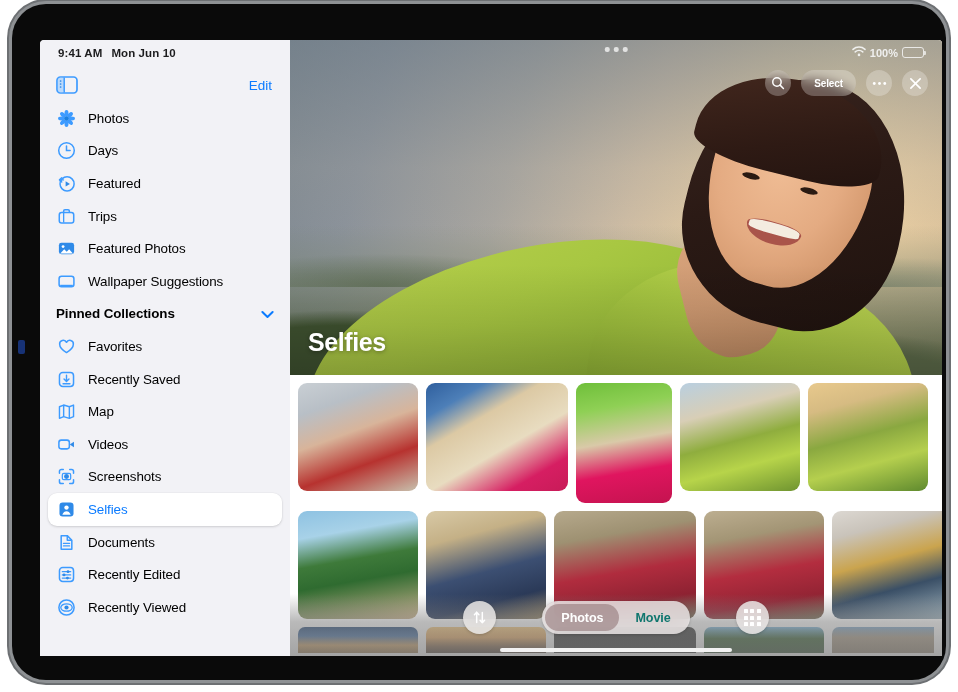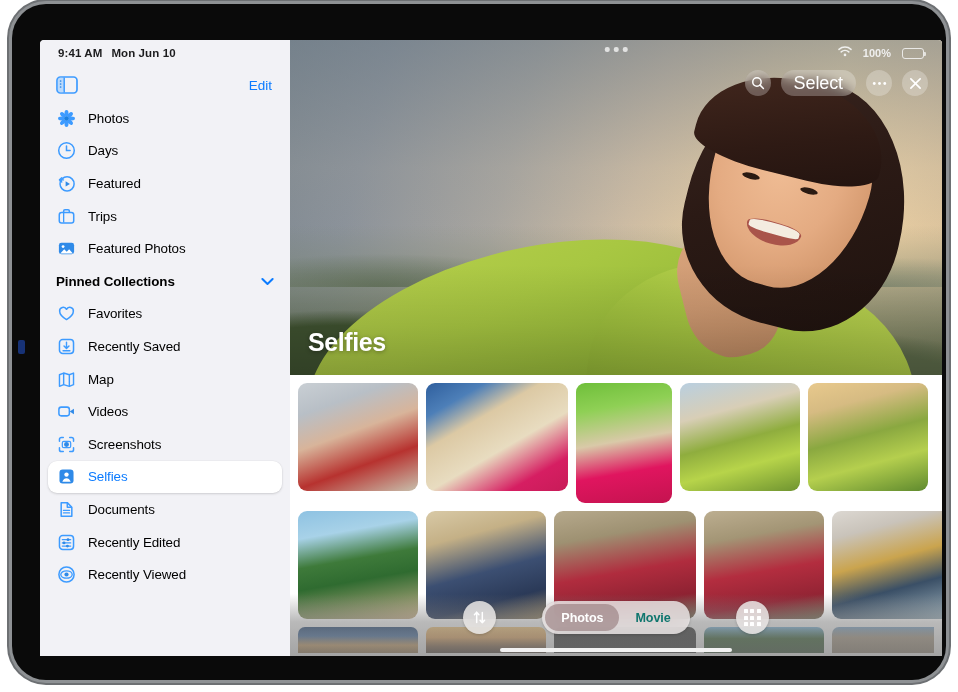--- a/index.html
+++ b/index.html
@@ -216,21 +216,21 @@
   #hero-title {
     position: absolute; left: 18px; bottom: 18px;
     font-size: 25px; font-weight: 700; color: #fff;
     letter-spacing: -.4px;
     text-shadow: 0 1px 4px rgba(0,0,0,.35);
   }
 
   
   #statusbar-right {
     position: absolute; right: 18px; top: 6px;
-    display: flex; align-items: flex-end; gap: 11px;
+    display: flex; align-items: center; gap: 4px;
     color: #efefee; font-size: 11px; font-weight: 600;
     z-index: 6;
   }
   #battery-shell {
     width: 22px; height: 11px; border-radius: 3px;
     border: 1.2px solid rgba(245,245,245,.85);
     padding: 1.2px; position: relative;
   }
   #battery-fill { width: 100%; height: 100%; background: #f2f2f0; border-radius: 1.4px; }
   #battery-nub {
@@ -252,21 +252,21 @@
   }
   .glass-btn {
     height: 26px; min-width: 26px;
     border-radius: 14px;
     background: rgba(255,255,255,.26);
     backdrop-filter: blur(6px);
     display: flex; align-items: center; justify-content: center;
     color: #fff; cursor: pointer;
     border: none;
   }
-  .glass-btn.pill { padding: 0 13px; font-size: 18px; font-weight: 400; letter-spacing: -.1px; }
+  .glass-btn.pill { padding: 0 13px; font-size: 10px; font-weight: 700; letter-spacing: -.1px; }
 
   
   #grid-area {
     position: absolute; left: 0; right: 0; top: 335px; bottom: 0;
     background: #fff;
     padding: 8px 8px 0 8px;
     overflow: hidden;
   }
   .grid-row { display: flex; gap: 8px; margin-bottom: 8px; align-items: stretch; }
   .thumb {
@@ -427,20 +427,29 @@
           <span class="ico">
             <svg width="19" height="19" viewBox="0 0 20 20">
               <rect x="2" y="4" width="16" height="12" rx="2.6" fill="#2f8ae8"></rect>
               <circle cx="6.4" cy="8" r="1.5" fill="#fff"></circle>
               <path d="M3.4 15.3l4.2-4.4 2.6 2.6 2.6-2.8 3.9 4.6z" fill="#fff"></path>
             </svg>
           </span>
           <span class="lbl">Featured Photos</span>
         </div>
 
+        <div class="nav-item">
+          <span class="ico">
+            <svg width="19" height="19" viewBox="0 0 20 20">
+              <rect x="2.2" y="4.4" width="15.6" height="11.2" rx="2.6" fill="none" stroke="#3d9bff" stroke-width="1.6"></rect>
+              <line x1="3.4" y1="14.2" x2="16.6" y2="14.2" stroke="#3d9bff" stroke-width="1.5"></line>
+            </svg>
+          </span>
+          <span class="lbl">Wallpaper Suggestions</span>
+        </div>
 
         <div class="section-header">
           <span class="lbl">Pinned Collections</span>
           <span class="chev">
             <svg width="13" height="9" viewBox="0 0 13 9">
                 <path d="M1.4 2l5.1 5 5.1-5" fill="none" stroke="#0b7bff" stroke-width="2" stroke-linecap="round" stroke-linejoin="round"></path>
               </svg>
           </span>
         </div>
 

